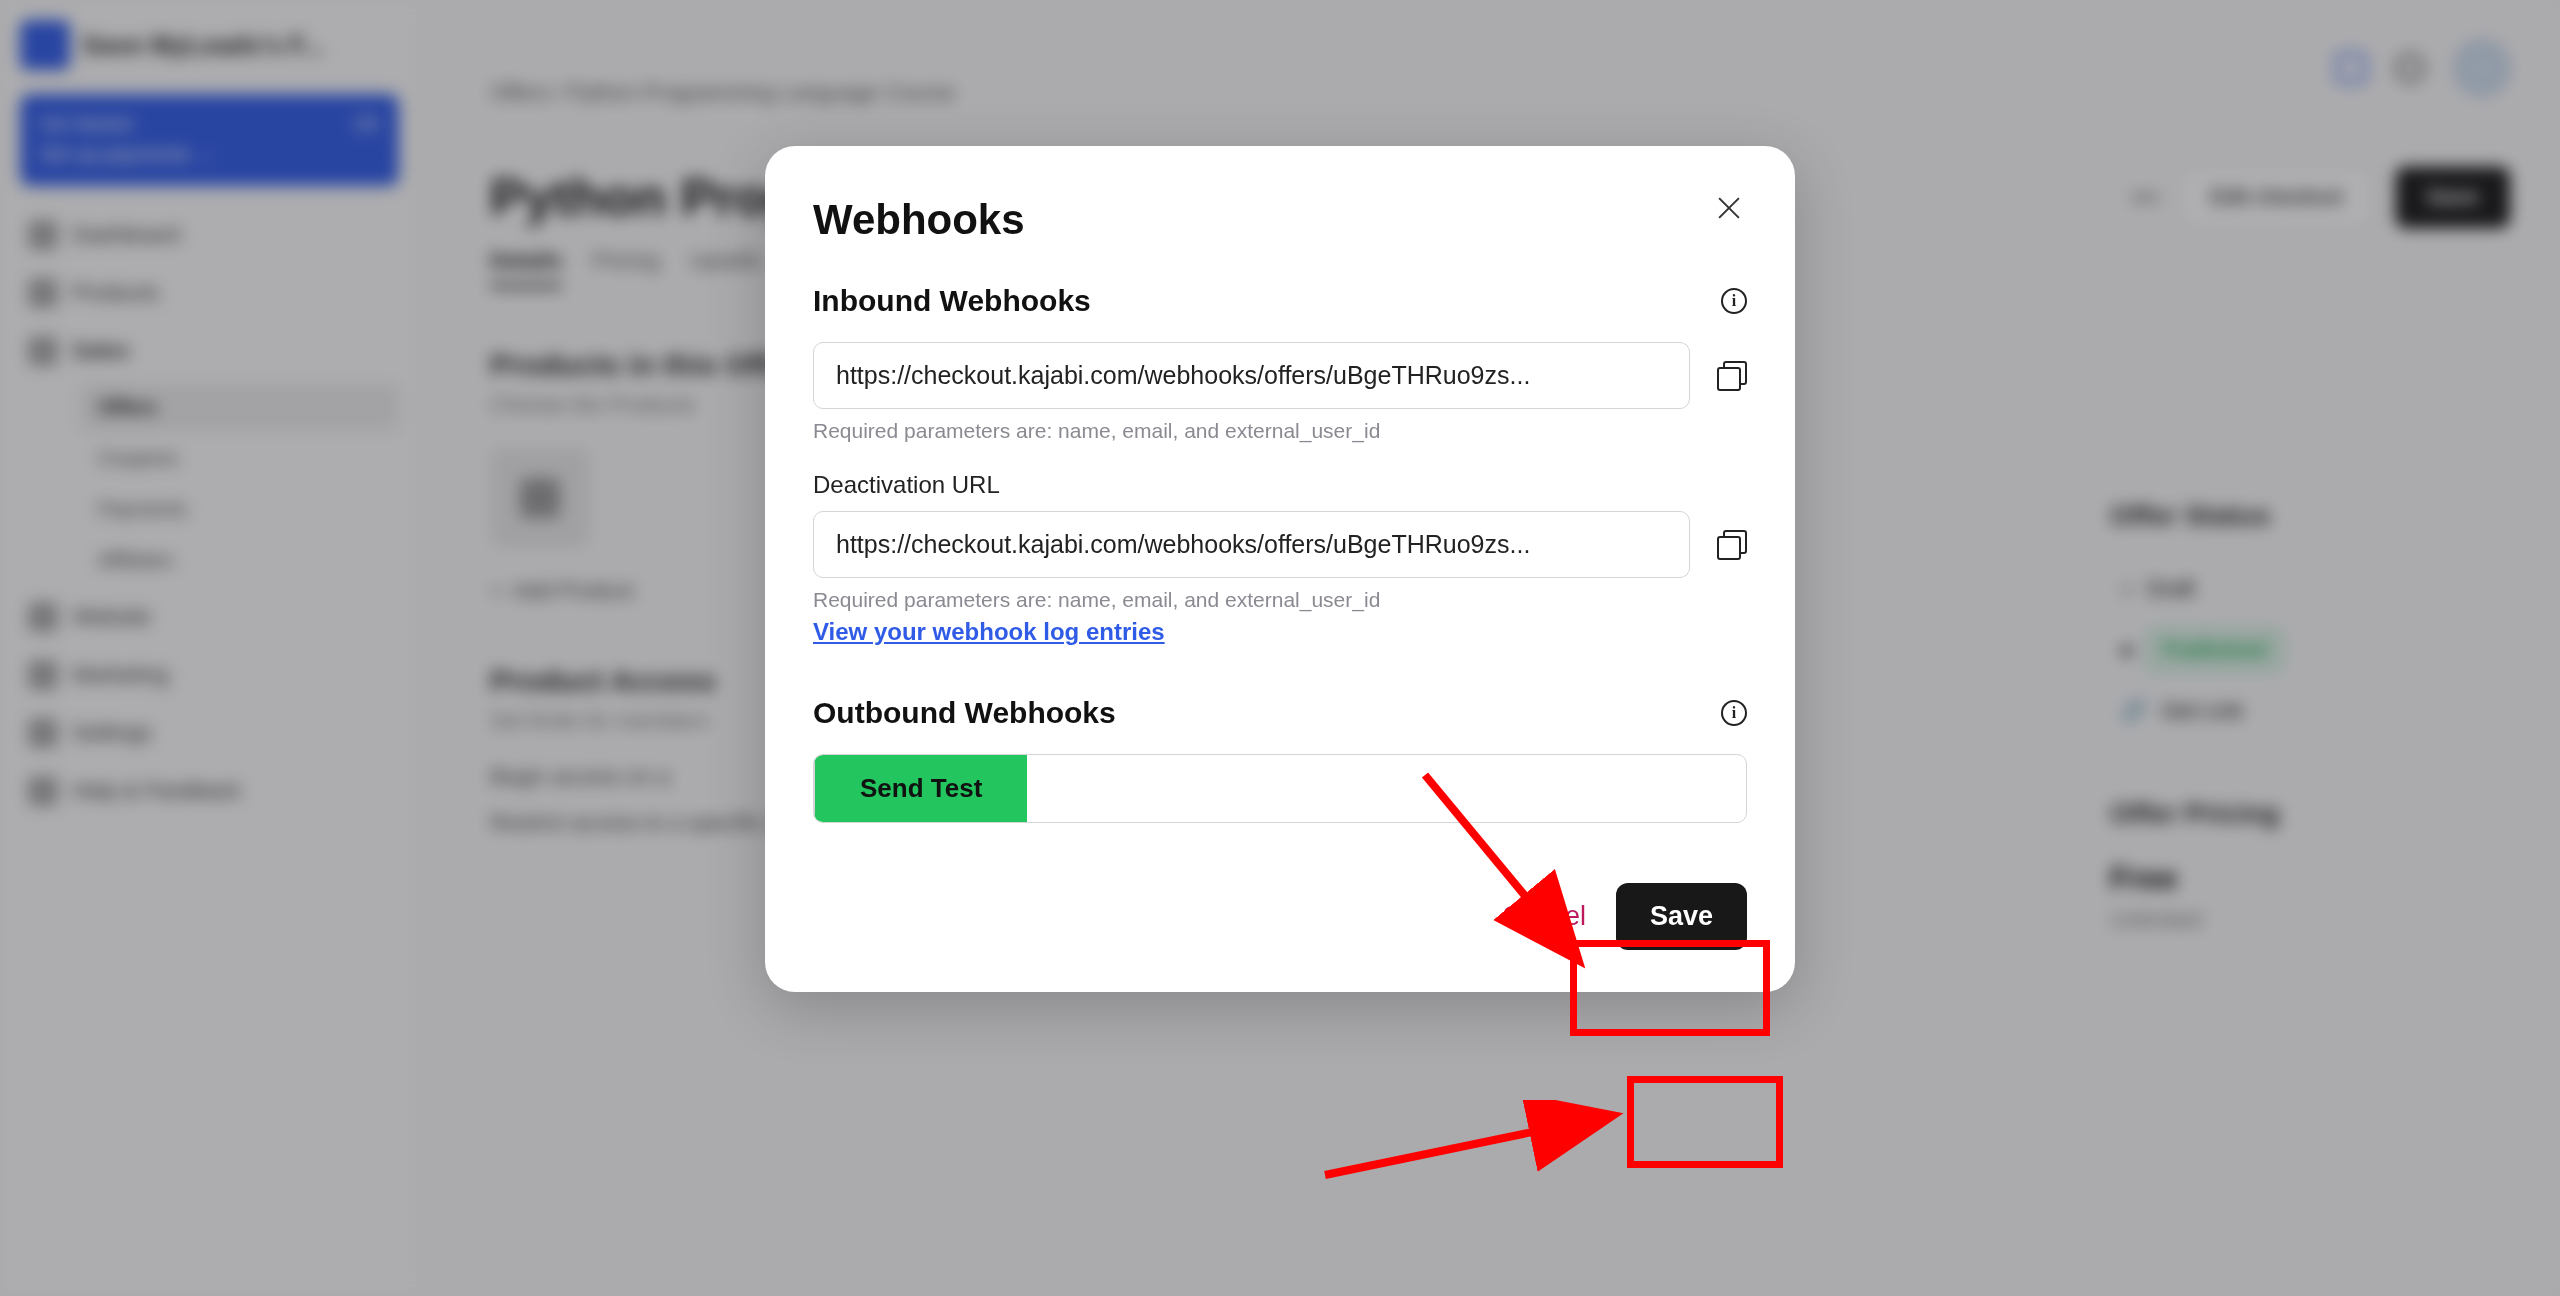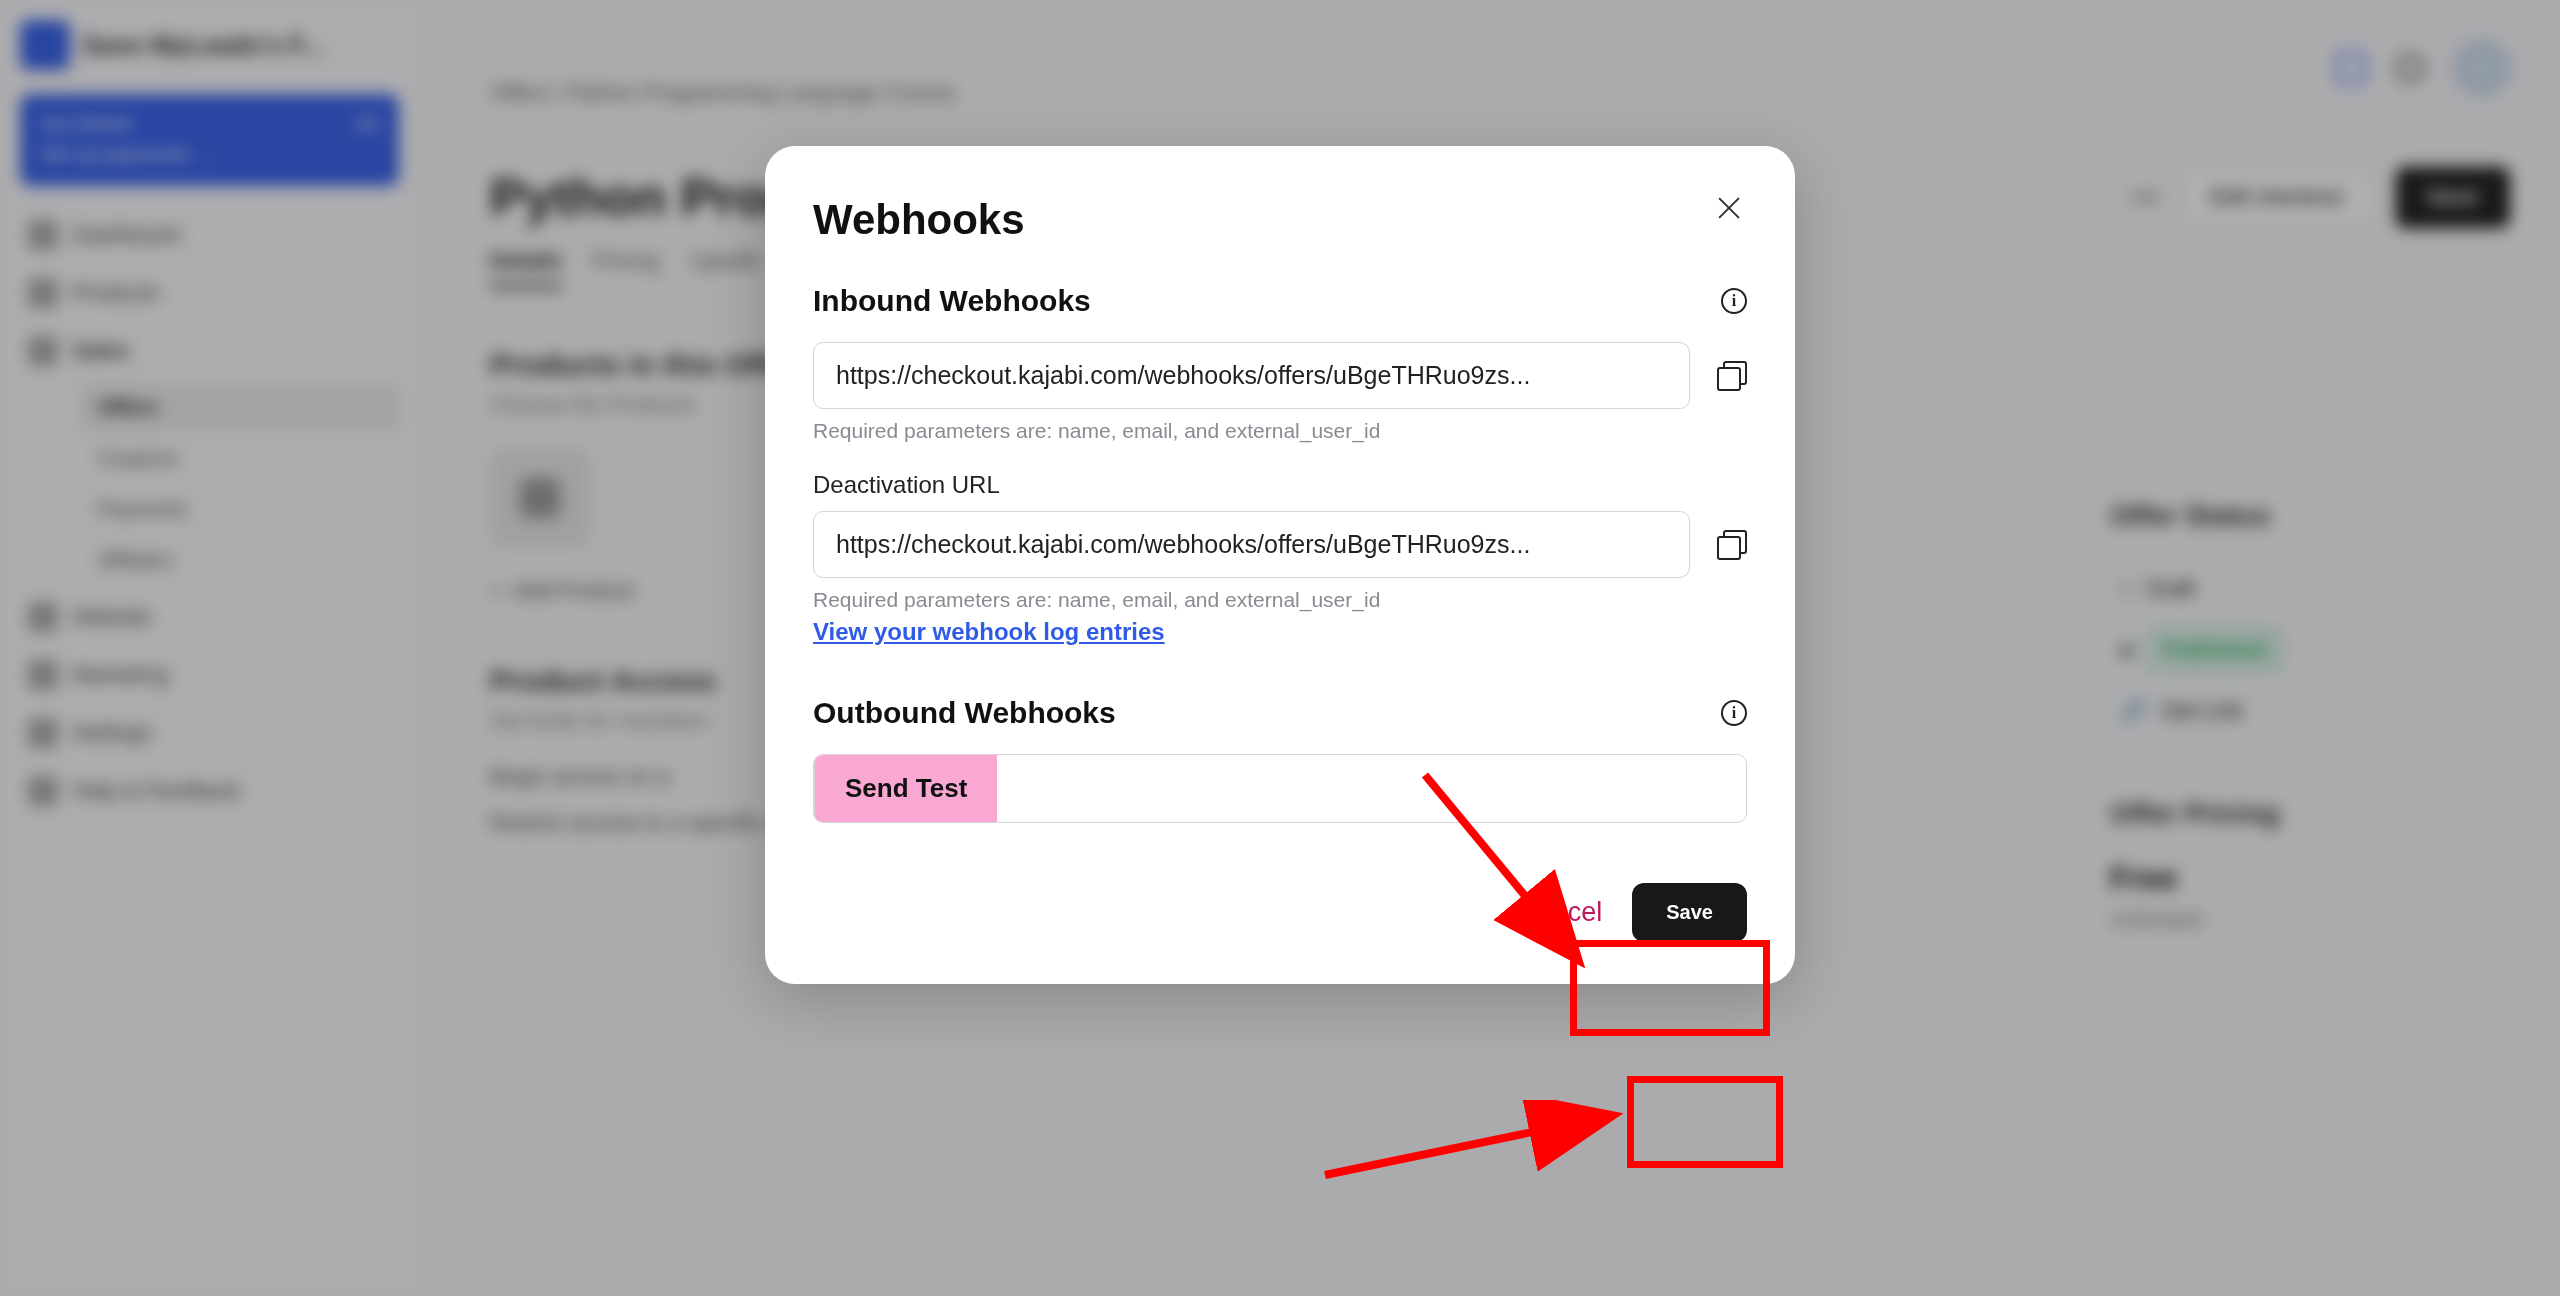--- a/index.html
+++ b/index.html
@@ -64,24 +64,24 @@
     .input-row { display: flex; align-items: center; gap: 27px; margin-bottom: 10px; }
     .url-input { flex: 1; border: 1.5px solid #d5d5d8; border-radius: 10px; padding: 18px 22px; font-size: 25px; color: #222; background: white; }
     .copy-icon { width: 30px; height: 30px; position: relative; cursor: pointer; flex-shrink: 0; }
     .copy-icon::before { content: ''; position: absolute; top: 0; right: 0; width: 20px; height: 20px; border: 2.5px solid #222; border-radius: 3px; }
     .copy-icon::after { content: ''; position: absolute; bottom: 0; left: 0; width: 20px; height: 20px; border: 2.5px solid #222; border-radius: 3px; background: white; }
     .hint { font-size: 21px; color: #8a8a92; margin-bottom: 28px; }
     .link { color: #2F5BE7; text-decoration: underline; font-size: 24px; font-weight: 600; }
     .outbound { margin-top: 50px; }
     .purchase-row { display: flex; border: 1.5px solid #d5d5d8; border-radius: 10px; overflow: hidden; margin-top: 12px; }
     .purchase-input { flex: 1; border: none; padding: 18px 22px; font-size: 25px; color: #222; outline: none; }
-    .send-test { padding: 18px 30px; font-size: 26px; font-weight: 600; color: #111; background: #f9a8d4; border: none; border-left: 1.5px solid #d5d5d8; cursor: pointer; }
+    .send-test { padding: 18px 45px; font-size: 26px; font-weight: 600; color: #111; background: #22c55e; border: none; border-left: 1.5px solid #d5d5d8; cursor: pointer; }
     .modal-actions { display: flex; justify-content: flex-end; gap: 30px; margin-top: 60px; align-items: center; }
     .cancel-btn { font-size: 27px; font-weight: 400; color: #be185d; background: none; border: none; cursor: pointer; }
-    .save-btn { padding: 18px 34px; background: #181818; color: white; border: none; border-radius: 12px; font-size: 20px; font-weight: 700; cursor: pointer; }
+    .save-btn { padding: 18px 34px; background: #181818; color: white; border: none; border-radius: 12px; font-size: 27px; font-weight: 700; cursor: pointer; }
     
     
     .red-box { position: absolute; border: 7px solid #ff0000; pointer-events: none; }
     .arrow-svg { position: absolute; pointer-events: none; }
   </style>
 </head>
 <body>
 
 <div class="bg">
   <div class="sidebar">

